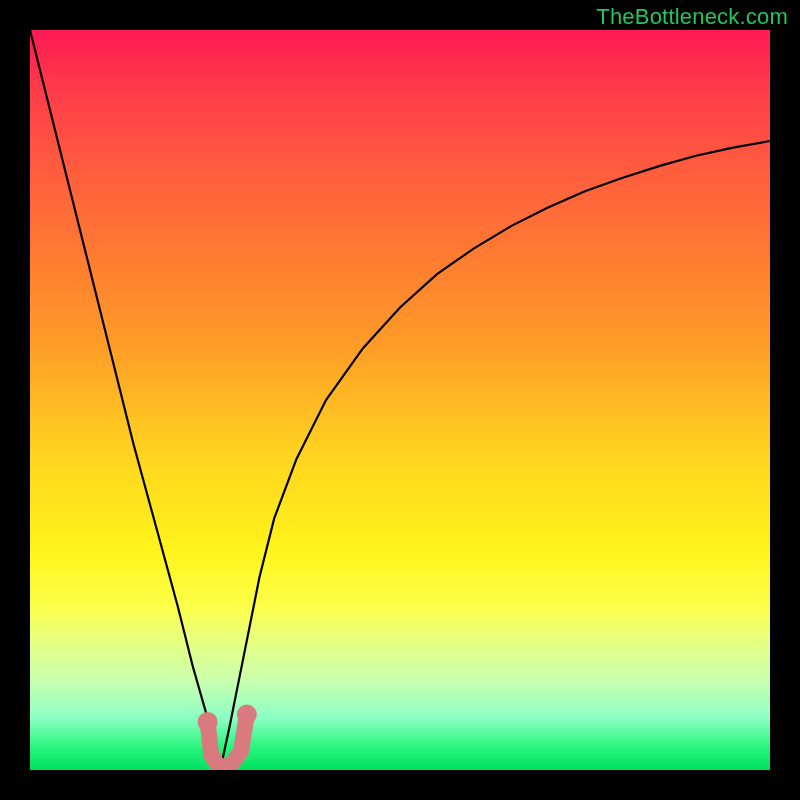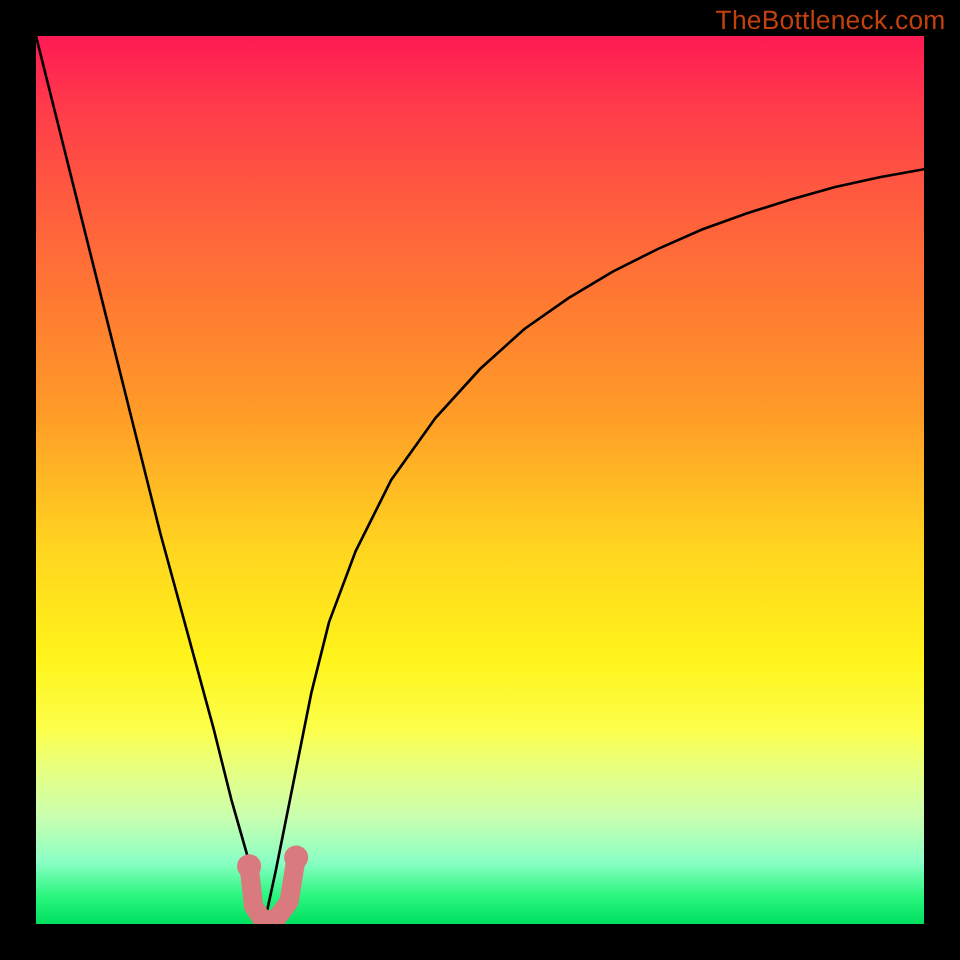--- a/index.html
+++ b/index.html
@@ -16,21 +16,21 @@
     top: 0;
     left: 0;
     width: 800px;
     height: 800px;
     background: #000;
   }
   .watermark {
     position: absolute;
     top: 4px;
     right: 12px;
-    color: #c2410c;
+    color: #22c55e;
     font-size: 22px;
     letter-spacing: 0.2px;
     font-weight: 400;
     z-index: 10;
   }
   .plot {
     position: absolute;
     top: 30px;
     left: 30px;
     width: 740px;

